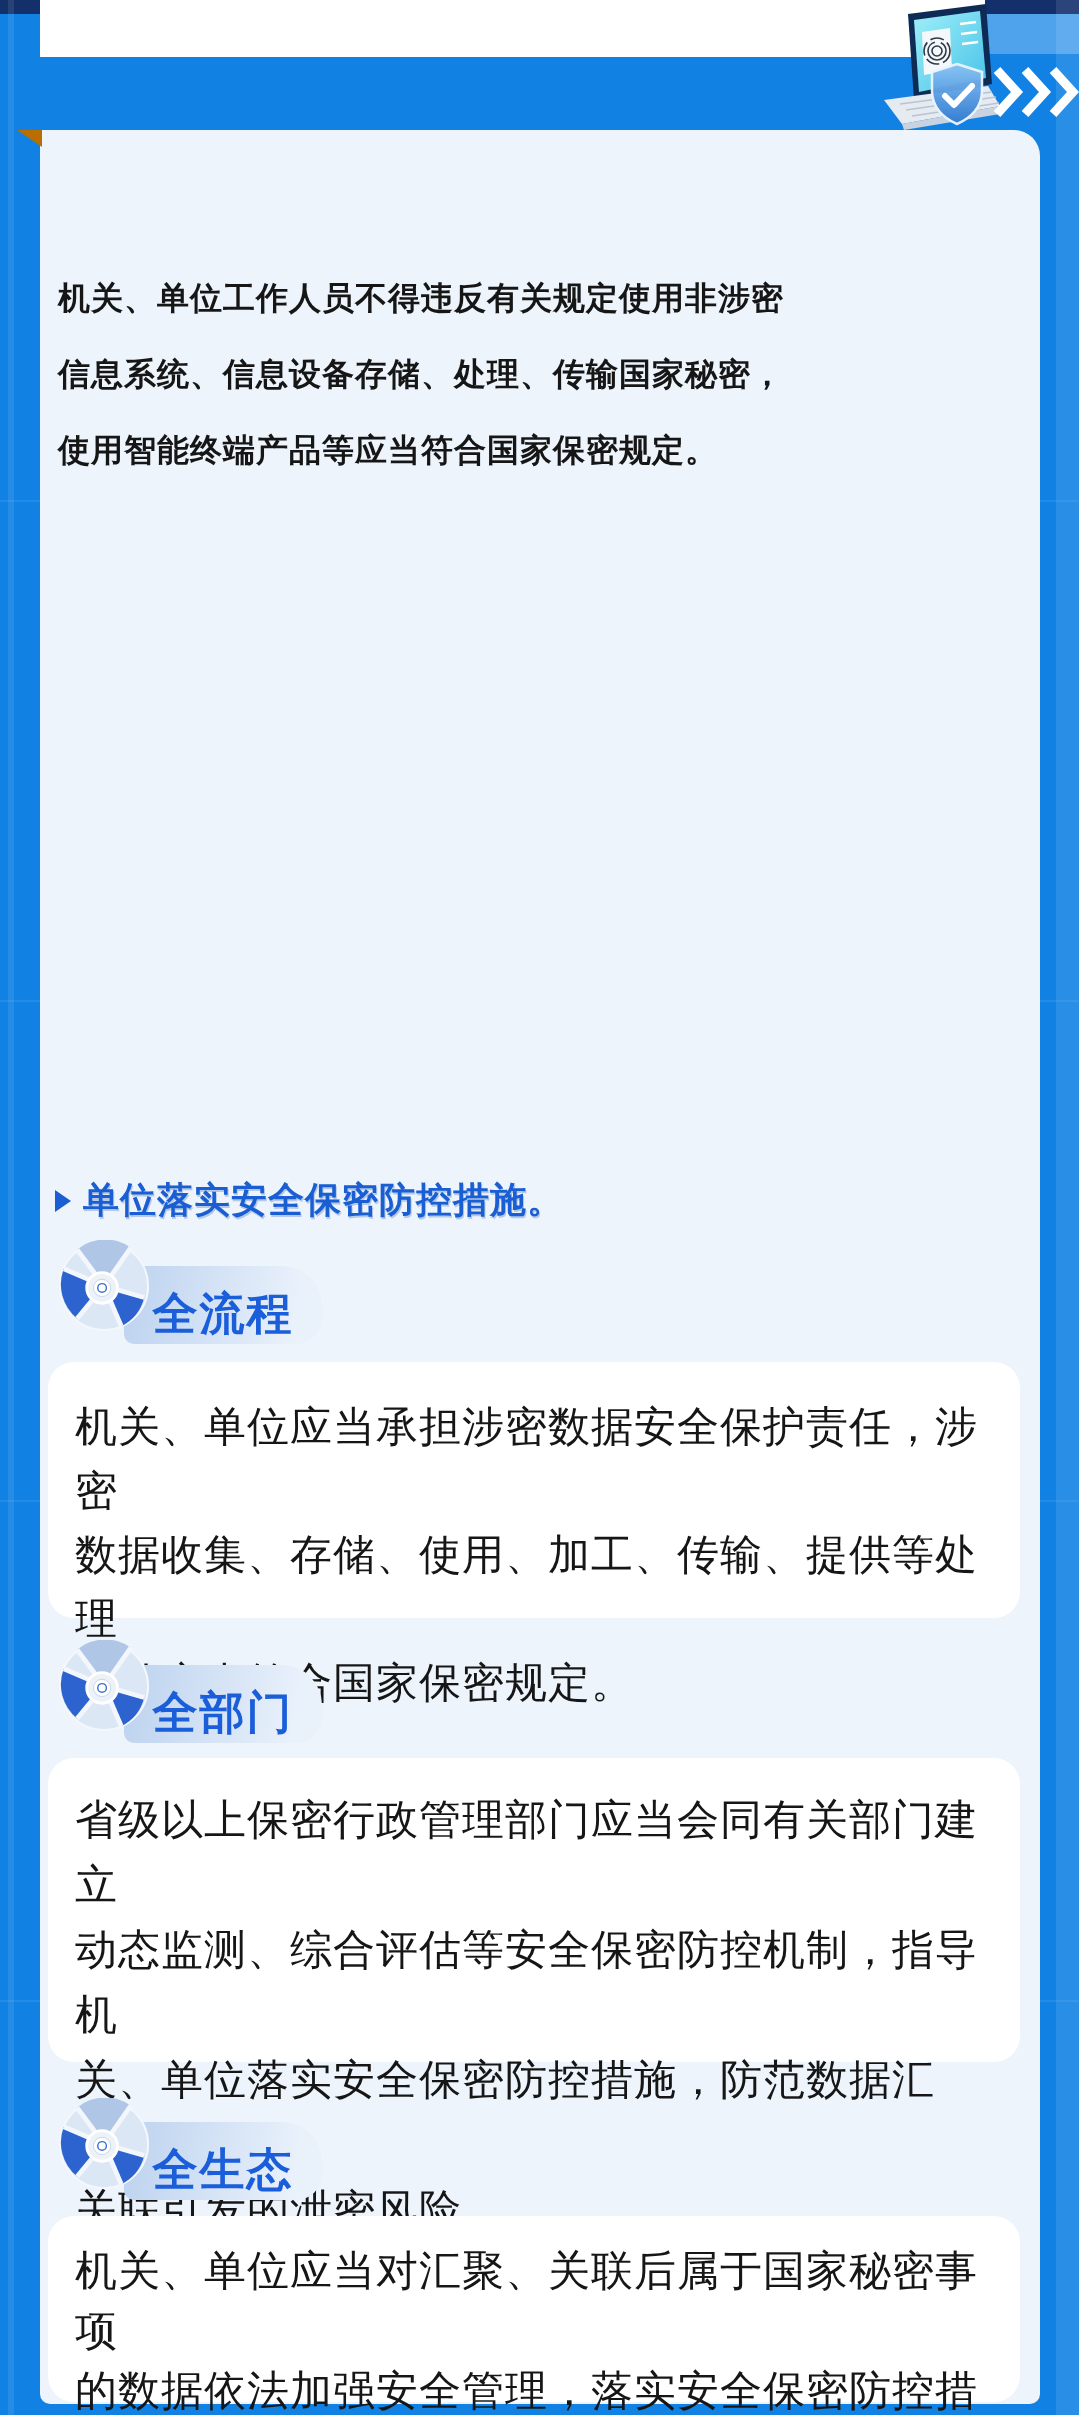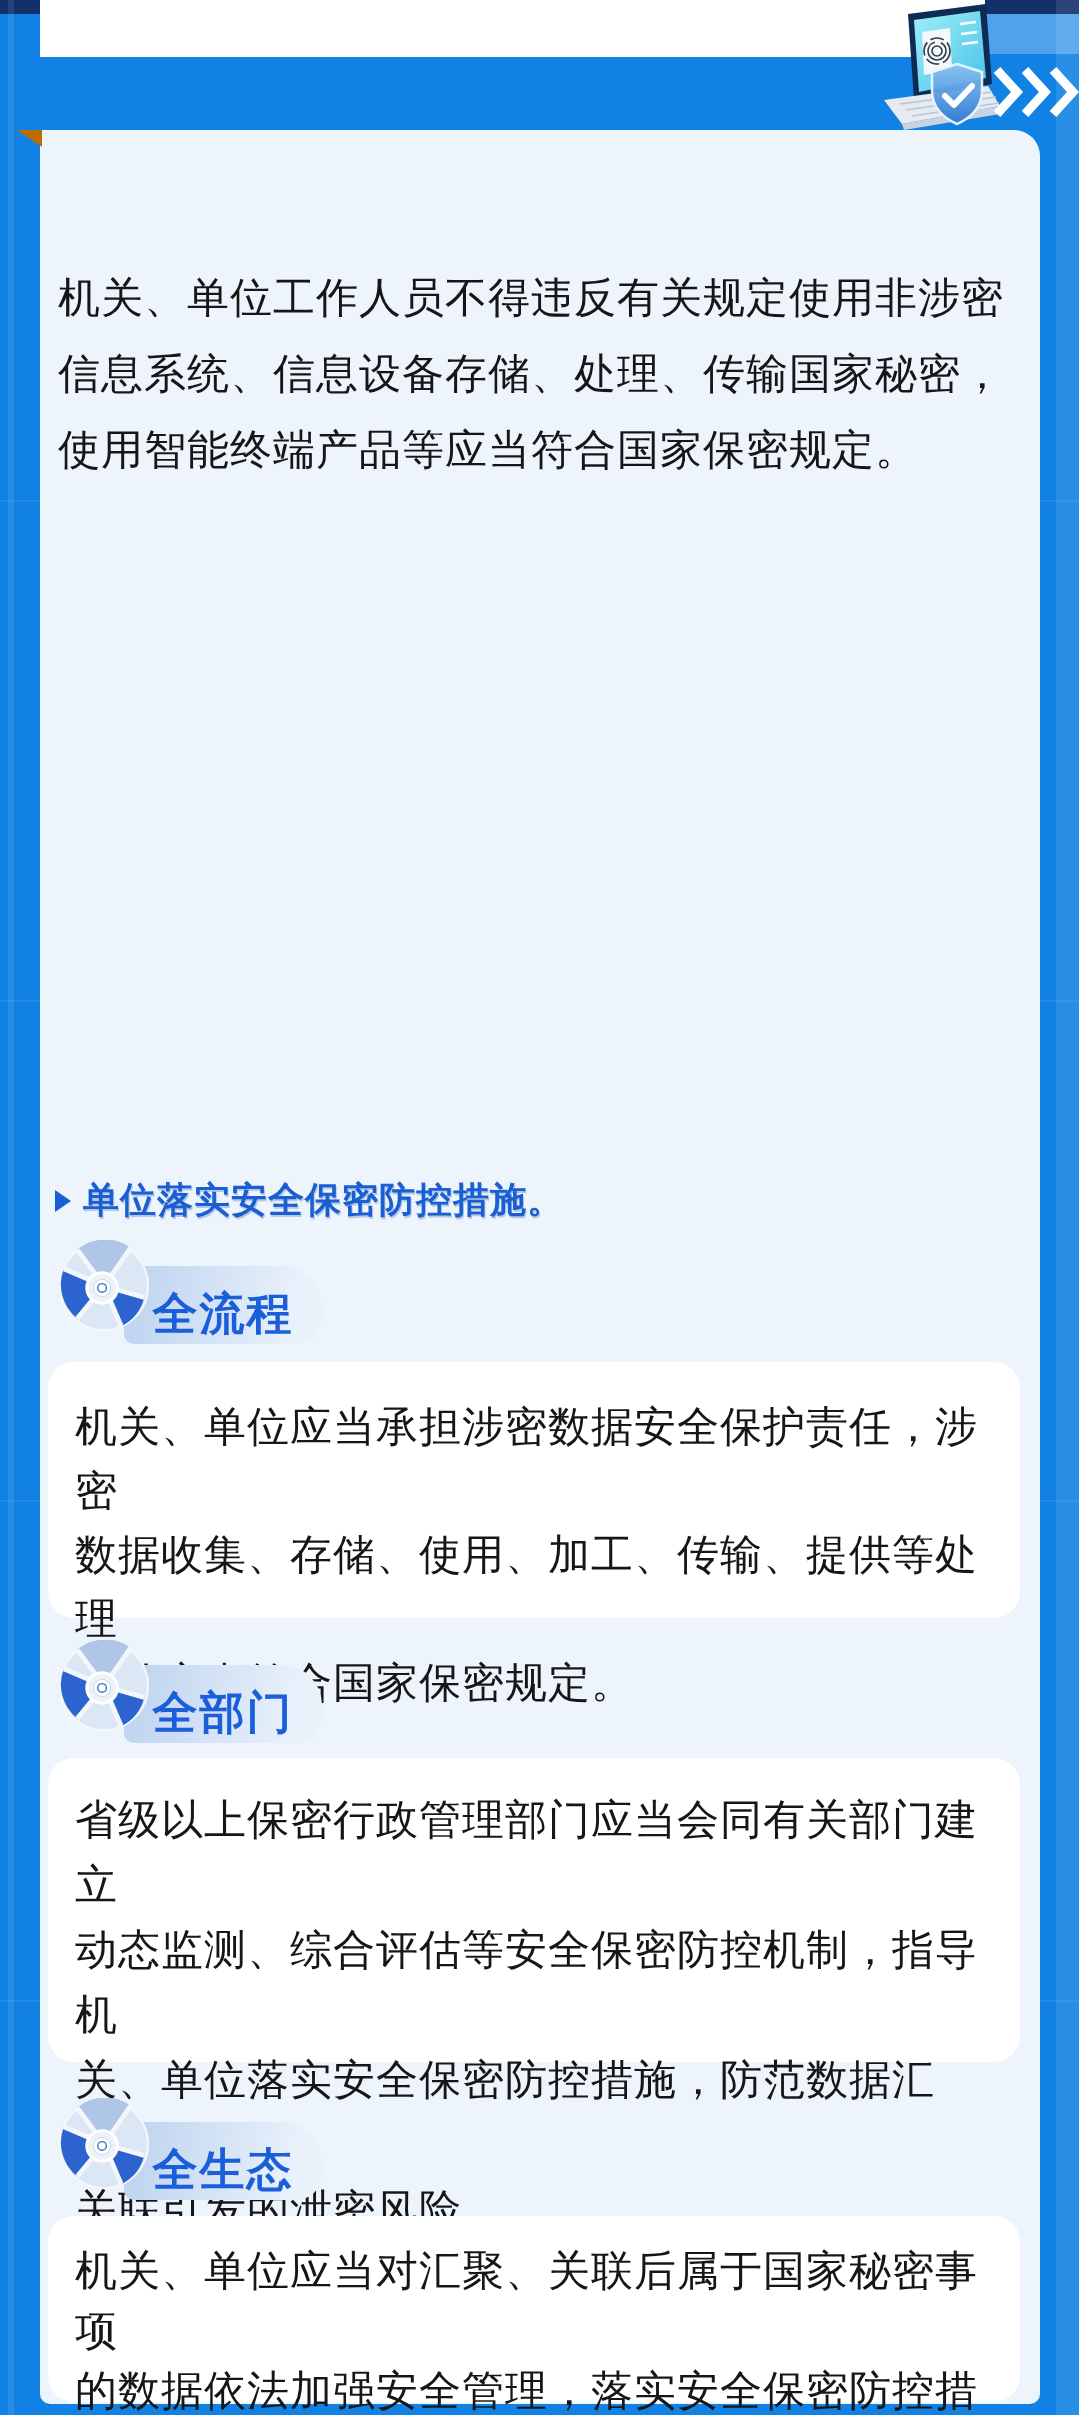--- a/index.html
+++ b/index.html
@@ -31,22 +31,22 @@
 
   
   .sec-heading{position:absolute;left:55px;display:flex;align-items:center;gap:12px;
                color:#1A5ED3;font-size:36px;font-weight:700;letter-spacing:1px;white-space:nowrap;
                text-shadow:1px 2px 0 rgba(16,70,160,0.25);}
   .sec-heading .tri{width:0;height:0;border-left:16px solid #1A5ED3;
                     border-top:11px solid transparent;border-bottom:11px solid transparent;flex:0 0 auto;}
   .h1{top:180px}.h2{top:528px}.h3{top:1176px}
 
   
-  .para{position:absolute;left:58px;width:960px;font-size:42px;line-height:76px;color:#161616;
-        letter-spacing:1px;white-space:pre-line;font-weight:400;}
+  .para{position:absolute;left:58px;width:960px;font-size:32px;line-height:76px;color:#161616;
+        letter-spacing:1px;white-space:pre-line;font-weight:700;}
   .p1{top:260px}.p2{top:601px}
 
   
   .badge-disc{position:absolute;width:92px;height:92px;}
   .d1{left:58px;top:1240px}.d2{left:58px;top:1640px}.d3{left:58px;top:2098px}
   .tab{position:absolute;left:124px;width:198px;height:78px;
        background:linear-gradient(100deg,#BCD2EF 0%,#E9F1FB 85%);
        border-radius:10px 40px 26px 10px;display:flex;align-items:flex-end;justify-content:center;}
   .t1{top:1266px}.t2{top:1665px}.t3{top:2122px}
   .tab-label{font-size:45px;font-weight:700;color:#1B5ED9;letter-spacing:2px;}

